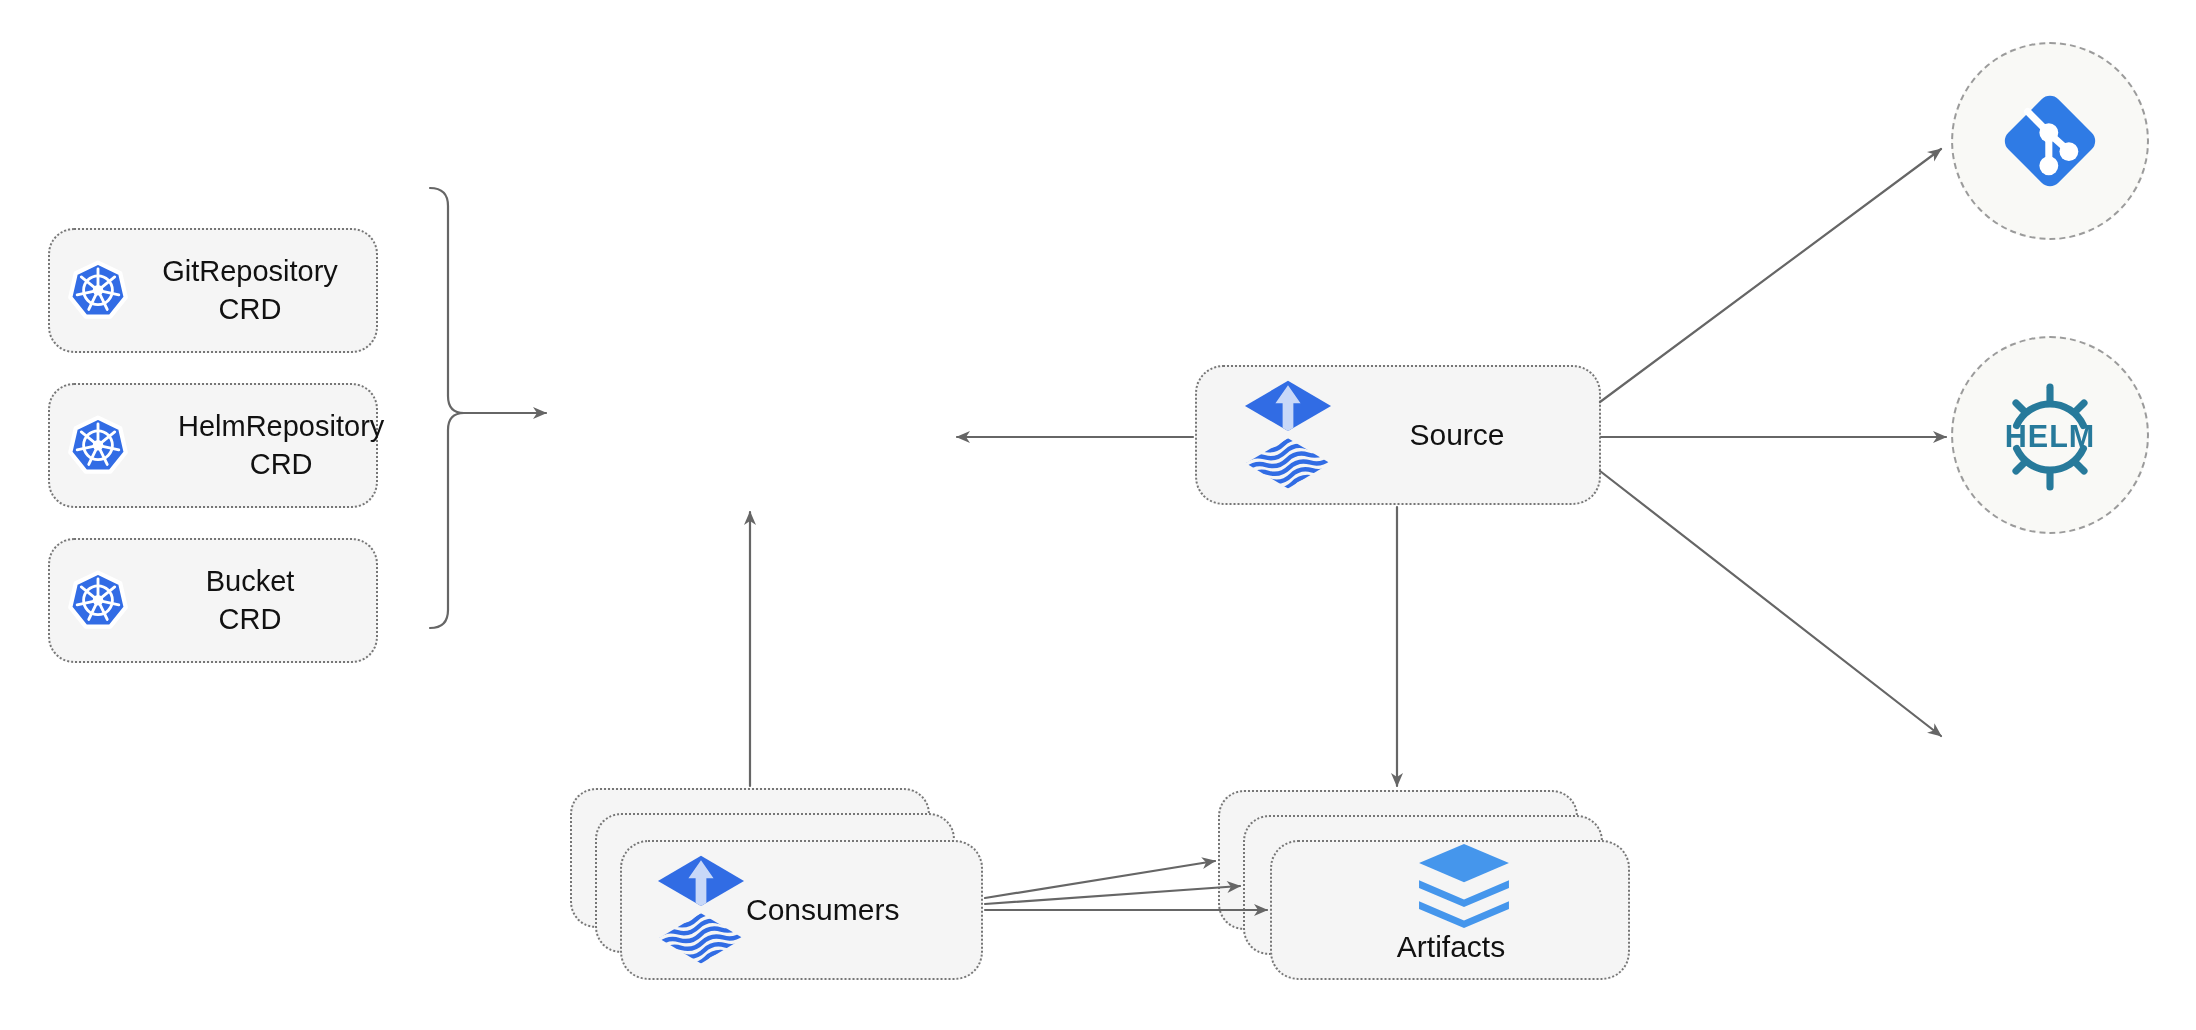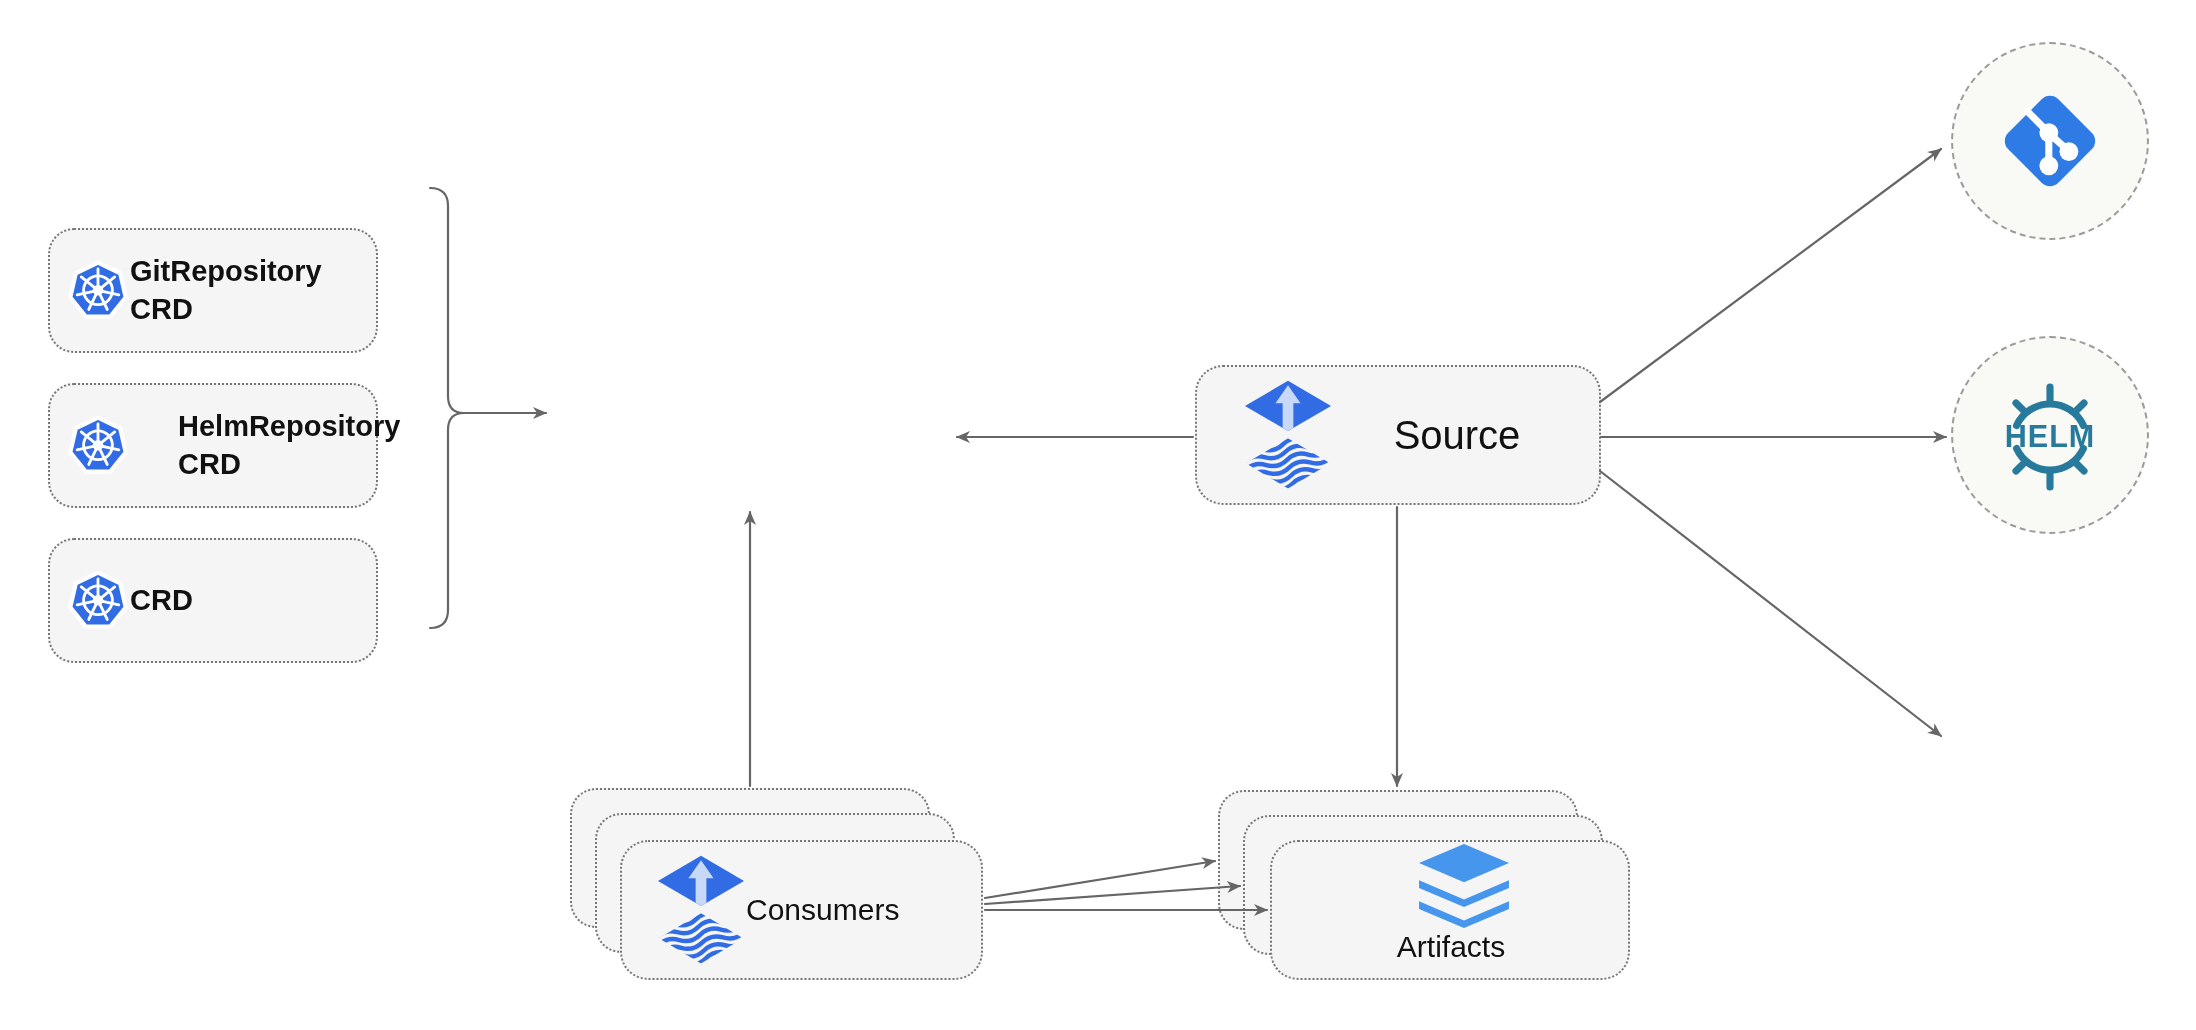--- a/index.html
+++ b/index.html
@@ -14,23 +14,23 @@
   }
   .stackbox{
     position:absolute;box-sizing:border-box;background:#f5f5f5;
     border:2px dotted #767676;border-radius:26px;
   }
   .circle{
     position:absolute;box-sizing:border-box;width:198px;height:198px;
     background:#f9f9f6;border:2px dashed #9b9b9b;border-radius:50%;
     display:flex;align-items:center;justify-content:center;
   }
-  .crd-label{flex:1;font-size:29px;line-height:1.30;padding-right:6px;font-weight:bold;}
+  .crd-label{flex:1;text-align:center;font-size:29px;line-height:1.30;padding-right:6px;}
   .api-label{font-size:31px;margin-left:26px;white-space:nowrap;}
-  .two-line{flex:1;text-align:center;font-size:40px;line-height:1.32;padding-right:18px;}
+  .two-line{flex:1;text-align:center;font-size:30px;line-height:1.32;padding-right:18px;}
   .one-line{flex:1;text-align:left;font-size:30px;padding-right:26px;}
   .icon{display:flex;align-items:flex-end;justify-content:center;flex:0 0 auto;}
   svg{display:block;}
   .connectors{position:absolute;left:0;top:0;z-index:6;pointer-events:none;}
   .z1{z-index:1}.z2{z-index:2}.z3{z-index:3}
 </style>
 </head>
 <body>
 
 <div class="canvas">
@@ -119,20 +119,21 @@
           <line x1="18" y1="17.6" x2="29.7" y2="20.2"></line>
           <line x1="18" y1="17.6" x2="23.2" y2="28.4"></line>
           <line x1="18" y1="17.6" x2="12.8" y2="28.4"></line>
           <line x1="18" y1="17.6" x2="6.3" y2="20.2"></line>
           <line x1="18" y1="17.6" x2="8.6" y2="10.1"></line>
         </g>
         <circle cx="18" cy="17.6" r="3" fill="#ffffff"></circle>
       </svg>
     </span>
     <div class="crd-label">
+      <div>Bucket</div>
       <div>CRD</div>
     </div>
   </div>
 
 
   <div class="node" style="left:1195px;top:365px;width:406px;height:140px;padding-left:46px;border-radius:28px;">
     <span class="icon">
       <svg width="90" height="113" viewBox="0 0 100 126">
         <defs>
           <clipPath id="fluxTopA">

